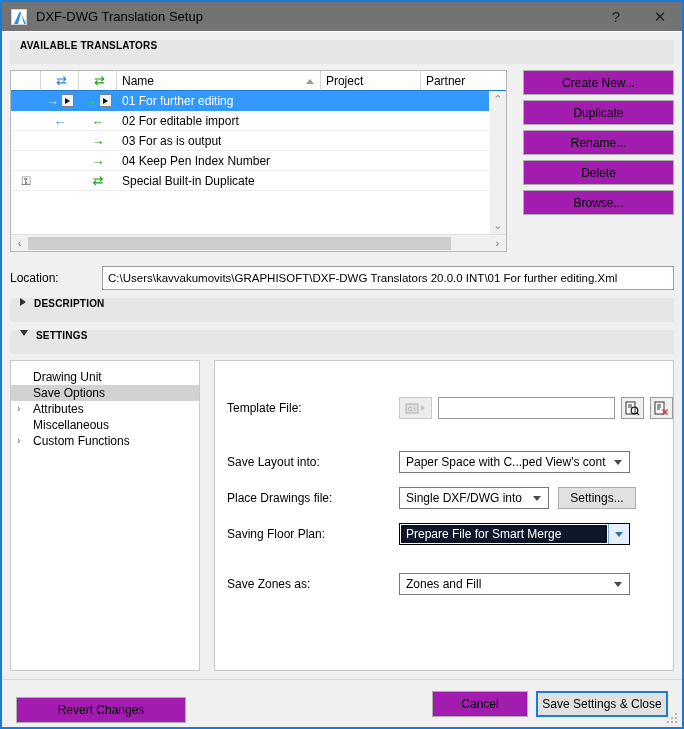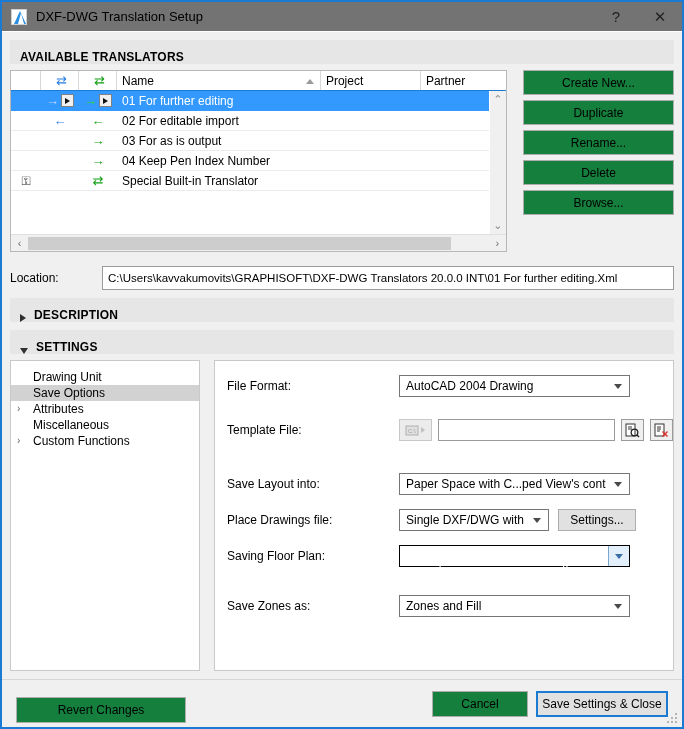--- a/index.html
+++ b/index.html
@@ -54,23 +54,23 @@
     display: flex; align-items: center; justify-content: center;
     font-size: 15px; color: #222; cursor: default;
     background: transparent; border: none;
   }
   
   #body { flex: 1; display: flex; flex-direction: column; background: #f0f0f0; }
 
   .section-header {
     height: 24px; margin: 8px 8px 0 8px;
     background: #e6e6e6;
-    display: flex; align-items: flex-end;
+    display: flex; align-items: flex-start;
     padding-left: 10px;
-    font-size: 12px; font-weight: bold; letter-spacing: .2px;
+    font-size: 10px; font-weight: bold; letter-spacing: .2px;
   }
   .disc {
     width: 0; height: 0; margin-right: 8px;
   }
   .disc.closed {
     border-top: 4.5px solid transparent;
     border-bottom: 4.5px solid transparent;
     border-left: 6px solid #303030;
   }
   .disc.open {
@@ -166,21 +166,21 @@
     border-top: 1px solid #e0e0e0;
   }
   .harrow { width: 17px; text-align: center; color: #6f6f6f; font-size: 11px; }
   #hthumb { flex: 1; height: 13px; background: #cdcdcd; margin-right: 38px; }
 
   #side-buttons {
     width: 168px; padding-left: 16px;
     display: flex; flex-direction: column; gap: 5px;
   }
   .btn {
-    background: #15803d; border: 1px solid #adadad;
+    background: #a21caf; border: 1px solid #adadad;
     height: 25px; font-size: 12px; color: #000;
     display: flex; align-items: center; justify-content: center;
     font-family: "Liberation Sans", sans-serif;
   }
 
   
   #location-row {
     display: flex; align-items: center;
     margin: 14px 8px 0 8px; height: 24px;
   }
@@ -238,25 +238,24 @@
   .combo.w230 { width: 231px; }
   .combo.w150 { width: 150px; }
 
   
   .combo-focus {
     height: 22px; width: 231px;
     border: 1px solid #000000;
     display: flex; align-items: stretch; background: #ffffff;
   }
   .combo-focus .cf-text {
-    flex: 1; background: #7f1d1d; color: #ffffff;
+    flex: 1; background: #0f172a; color: #ffffff;
     display: flex; align-items: center; padding-left: 5px;
     font-size: 12px; outline: 1px dotted #000; outline-offset: -2px;
-    margin: 15px;
-    border-radius: 7px;
+    margin: 1px;
   }
   .combo-focus .cf-btn {
     width: 21px; background: #e3f0fb;
     border-left: 1px solid #7aa7d0;
     display: flex; align-items: center; justify-content: center;
   }
   .combo-focus .cf-btn .caret { border-top-color: #3a6ea5; margin: 0; }
 
   .settings-btn {
     height: 22px; width: 78px; margin-left: 9px;
@@ -410,21 +409,21 @@
           <div class="lrow">
             <div class="lcell c0">
               <span class="lock">⚿</span>
             </div>
             <div class="lcell c1">
               <span class="arrow blue"></span>
             </div>
             <div class="lcell c2">
               <span class="arrow green">⇄</span>
             </div>
-            <div class="lcell c3">Special Built-in Translator</div>
+            <div class="lcell c3">Special Built-in Duplicate</div>
           </div>
         </div>
 
         <div id="vscroll">
           <span class="chev">⌃</span>
           <span class="chev">⌄</span>
         </div>
 
         <div id="hscroll">
           <span class="harrow">‹</span>
@@ -477,27 +476,20 @@
           <span class="tlabel">Miscellaneous</span>
         </div>
         <div class="tnode">
           <span class="tcaret">›</span>
           <span class="tlabel">Custom Functions</span>
         </div>
       </div>
 
       <div id="fields">
 
-        <div class="frow">
-          <div class="flabel">File Format:</div>
-          <div class="combo w230">
-            <span class="cv">AutoCAD 2004 Drawing</span>
-            <span class="caret"></span>
-          </div>
-        </div>
 
 
         <div class="frow" style="margin-top:22px;">
           <div class="flabel">Template File:</div>
           <div class="icon-btn disabled">
             <svg width="22" height="12" viewBox="0 0 22 12">
               <rect x="1" y="2" width="12" height="9" fill="#e0e0e0" stroke="#b0b0b0"></rect>
               <text x="3" y="9" font-size="6" fill="#a0a0a0" font-family="Liberation Sans">C:\</text>
               <path d="M16 3 L20 6 L16 9 Z" fill="#c0c0c0"></path>
             </svg>
@@ -528,21 +520,21 @@
           <div class="flabel">Save Layout into:</div>
           <div class="combo w230">
             <span class="cv">Paper Space with C...ped View's content</span>
             <span class="caret"></span>
           </div>
         </div>
 
         <div class="frow">
           <div class="flabel">Place Drawings file:</div>
           <div class="combo w150">
-            <span class="cv">Single DXF/DWG with</span>
+            <span class="cv">Single DXF/DWG into</span>
             <span class="caret"></span>
           </div>
           <div class="settings-btn">Settings...</div>
         </div>
 
         <div class="frow">
           <div class="flabel">Saving Floor Plan:</div>
           <div class="combo-focus">
             <span class="cf-text">Prepare File for Smart Merge</span>
             <span class="cf-btn">

